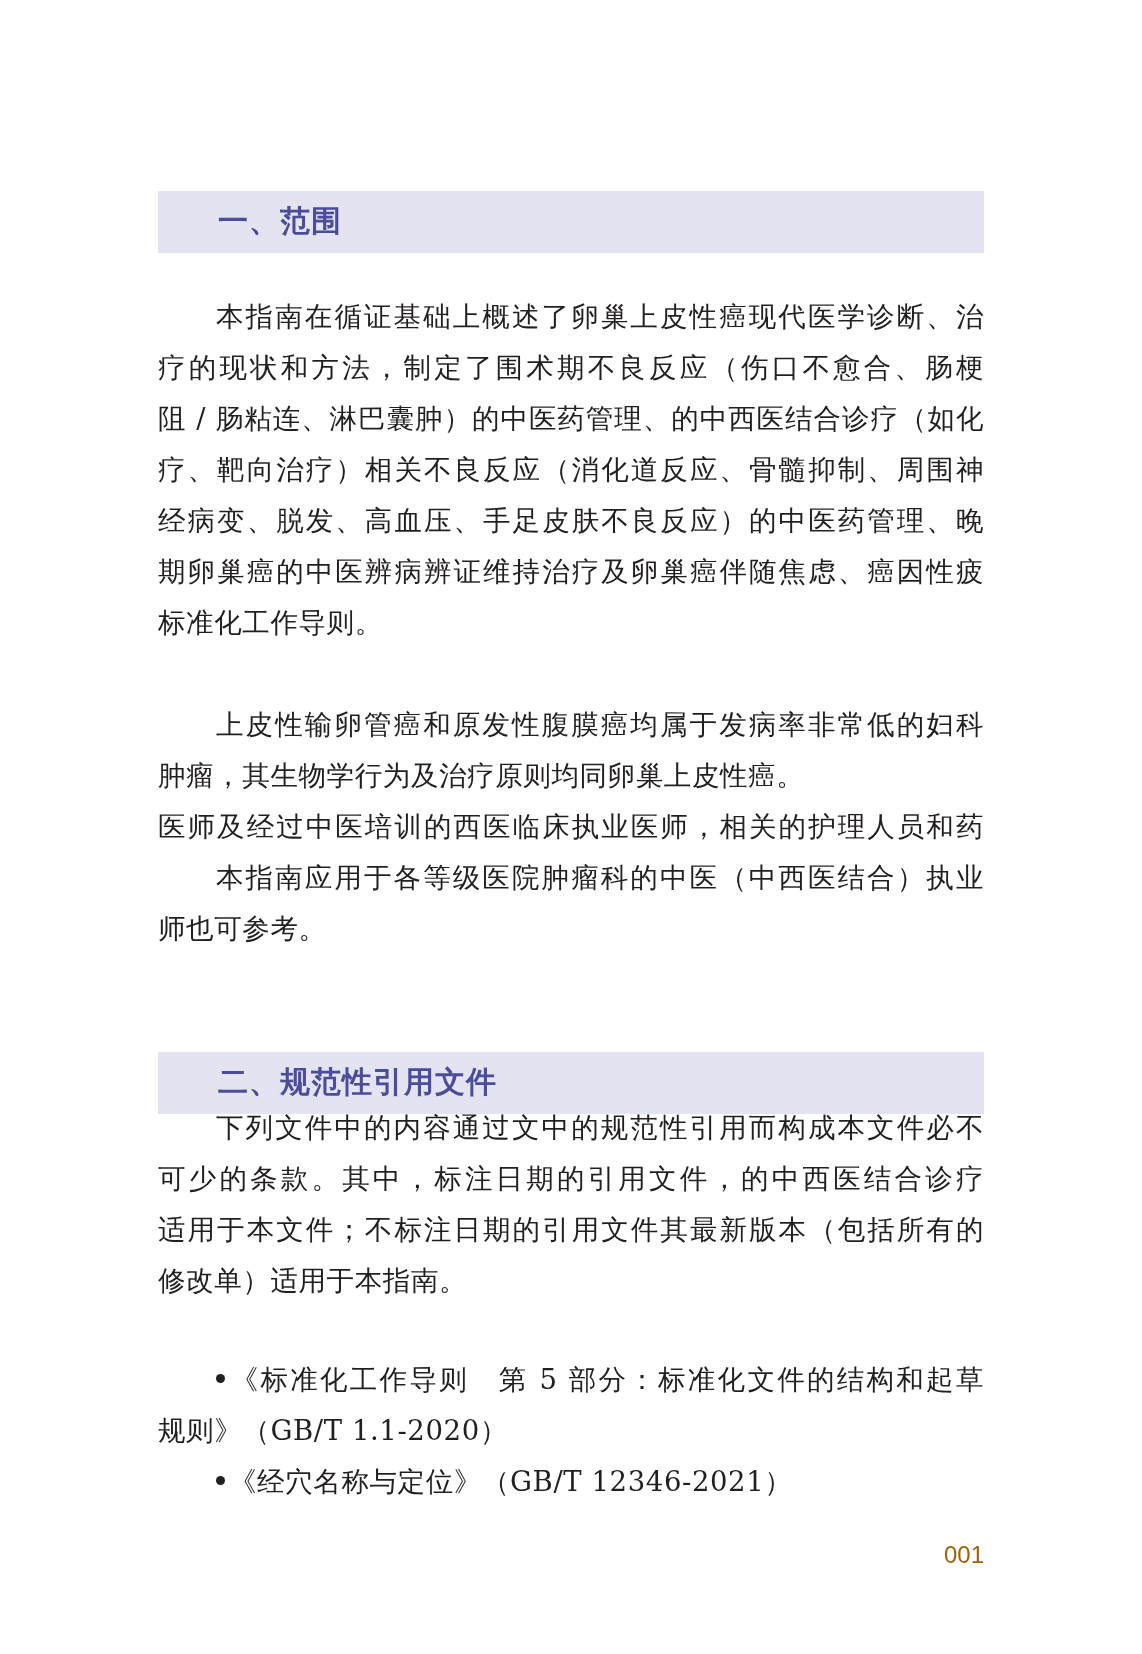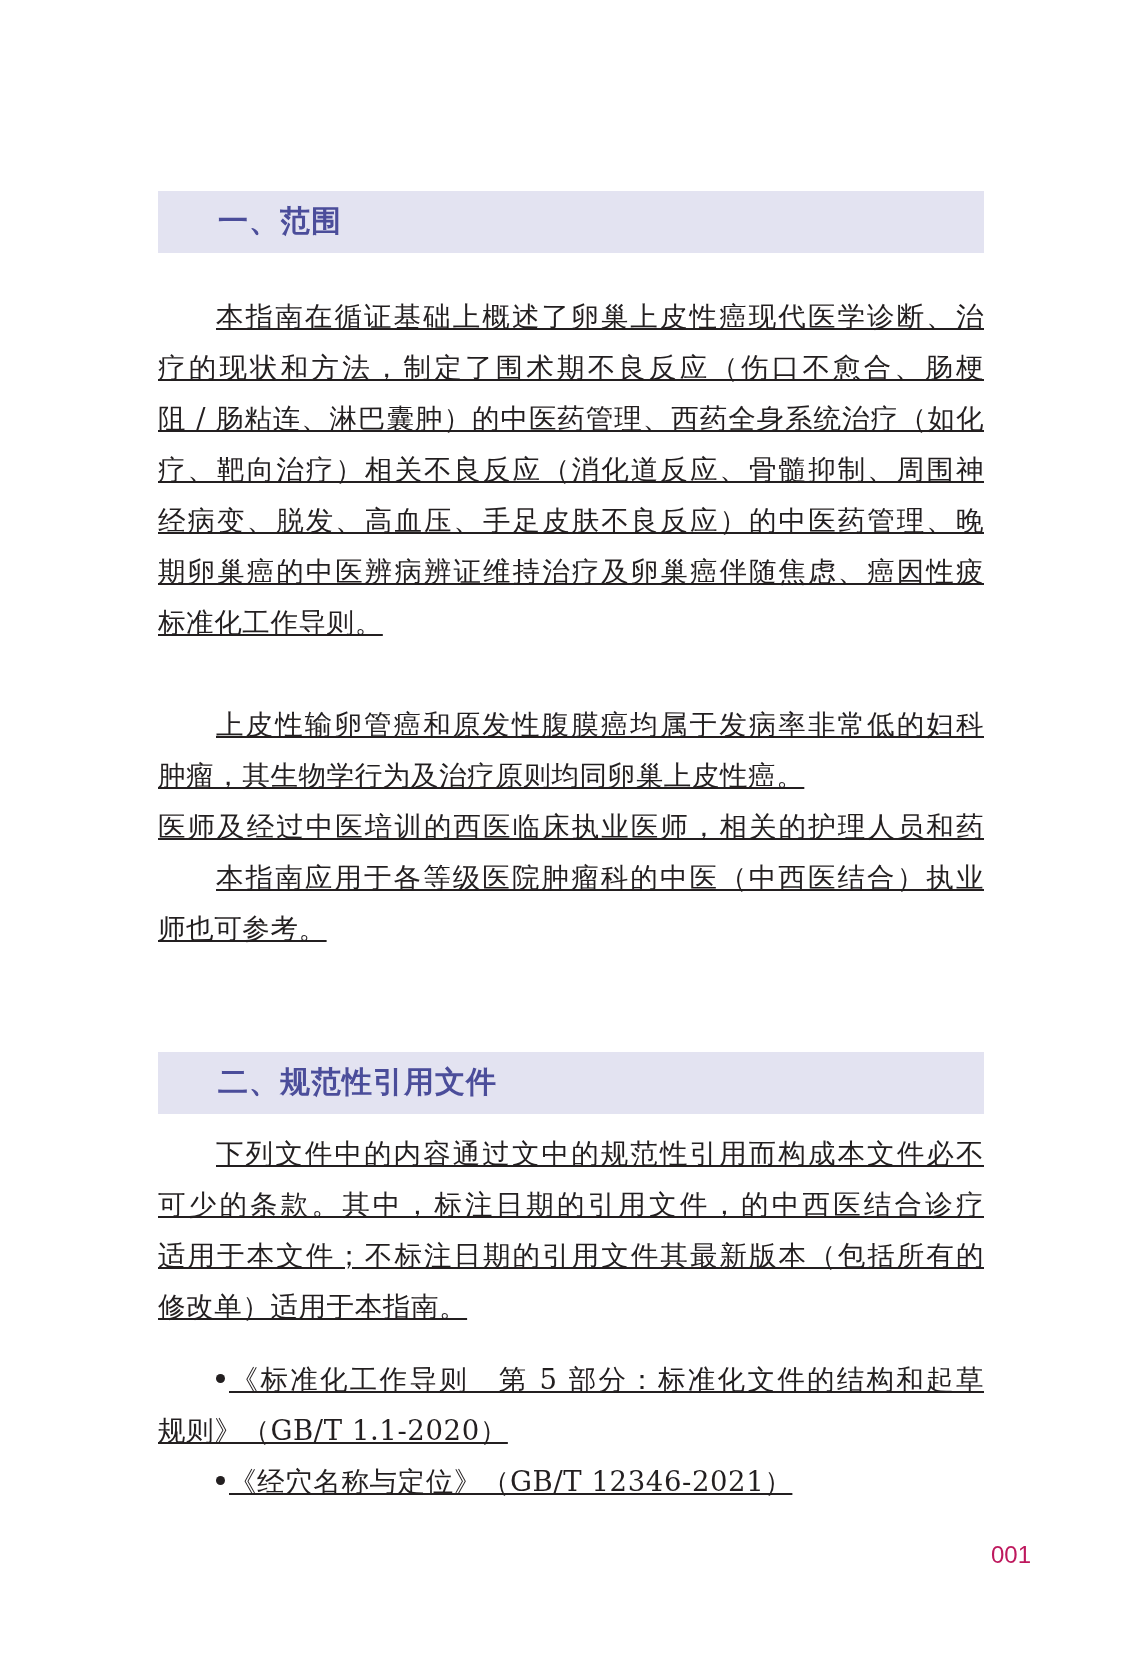--- a/index.html
+++ b/index.html
@@ -4,44 +4,44 @@
 <style>
   html, body { margin: 0; padding: 0; background: #ffffff; }
   body { width: 1142px; height: 1654px; position: relative; overflow: hidden;
          font-family: "DejaVu Serif", "Liberation Serif", serif; color: #231f20; }
   .page { position: absolute; left: 0; top: 0; width: 1009px; height: 1654px; }
   .section-bar { position: absolute; left: 158px; width: 826px; height: 62px;
                  background: #e3e3f1; }
   .section-title { position: absolute; left: 60px; top: 10px; font-size: 30px;
                    font-weight: bold; color: #4b4d9a; letter-spacing: 1px;
                    font-family: "DejaVu Serif", serif; white-space: nowrap; }
-  .para { position: absolute; left: 158px; width: 826px; text-decoration: underline; }
+  .para { position: absolute; left: 158px; width: 826px; }
   .line { height: 51px; line-height: 51px; font-size: 27.5px; white-space: nowrap;
           letter-spacing: 0.6px; overflow: visible; }
   .line.indent { padding-left: 58px; }
   .line.justify { text-align: justify; text-align-last: justify; white-space: normal; }
   .bullet-dot { display: inline-block; width: 9px; height: 9px; border-radius: 50%;
                 background: #231f20; vertical-align: middle; margin-right: 4px;
                 position: relative; top: -3px; }
   .page-number { position: absolute; left: 944px; top: 1541px; font-size: 24px;
-                 font-family: "Liberation Sans", sans-serif; color: #be185d; margin-left: 47px; }
+                 font-family: "Liberation Sans", sans-serif; color: #a16207; }
 </style>
 </head>
 <body>
 
 <div class="page">
 
   <div class="section-bar" style="top:191px;">
     <div class="section-title">一、范围</div>
   </div>
 
   <div class="para" style="top:291px;">
     <div class="line indent justify">本指南在循证基础上概述了卵巢上皮性癌现代医学诊断、治</div>
     <div class="line justify">疗的现状和方法，制定了围术期不良反应（伤口不愈合、肠梗</div>
-    <div class="line justify">阻 / 肠粘连、淋巴囊肿）的中医药管理、西药全身系统治疗（如化</div>
+    <div class="line justify">阻 / 肠粘连、淋巴囊肿）的中医药管理、的中西医结合诊疗（如化</div>
     <div class="line justify">疗、靶向治疗）相关不良反应（消化道反应、骨髓抑制、周围神</div>
     <div class="line justify">经病变、脱发、高血压、手足皮肤不良反应）的中医药管理、晚</div>
     <div class="line justify">期卵巢癌的中医辨病辨证维持治疗及卵巢癌伴随焦虑、癌因性疲</div>
     <div class="line">标准化工作导则。</div>
   </div>
 
 
   <div class="para" style="top:699px;">
     <div class="line indent justify">上皮性输卵管癌和原发性腹膜癌均属于发病率非常低的妇科</div>
     <div class="line">肿瘤，其生物学行为及治疗原则均同卵巢上皮性癌。</div>
@@ -50,21 +50,21 @@
   <div class="para" style="top:801px;">
     <div class="line justify">医师及经过中医培训的西医临床执业医师，相关的护理人员和药</div>
     <div class="line indent justify">本指南应用于各等级医院肿瘤科的中医（中西医结合）执业</div>
     <div class="line">师也可参考。</div>
   </div>
 
   <div class="section-bar" style="top:1052px;">
     <div class="section-title">二、规范性引用文件</div>
   </div>
 
-  <div class="para" style="top:1128px;">
+  <div class="para" style="top:1102px;">
     <div class="line indent justify">下列文件中的内容通过文中的规范性引用而构成本文件必不</div>
     <div class="line justify">可少的条款。其中，标注日期的引用文件，的中西医结合诊疗</div>
     <div class="line justify">适用于本文件；不标注日期的引用文件其最新版本（包括所有的</div>
     <div class="line">修改单）适用于本指南。</div>
   </div>
 
   <div class="para" style="top:1354px;">
     <div class="line indent justify"><span class="bullet-dot"></span><span>《标准化工作导则　第 5 部分：标准化文件的结构和起草</span></div>
     <div class="line">规则》（GB/T 1.1-2020）</div>
   </div>

